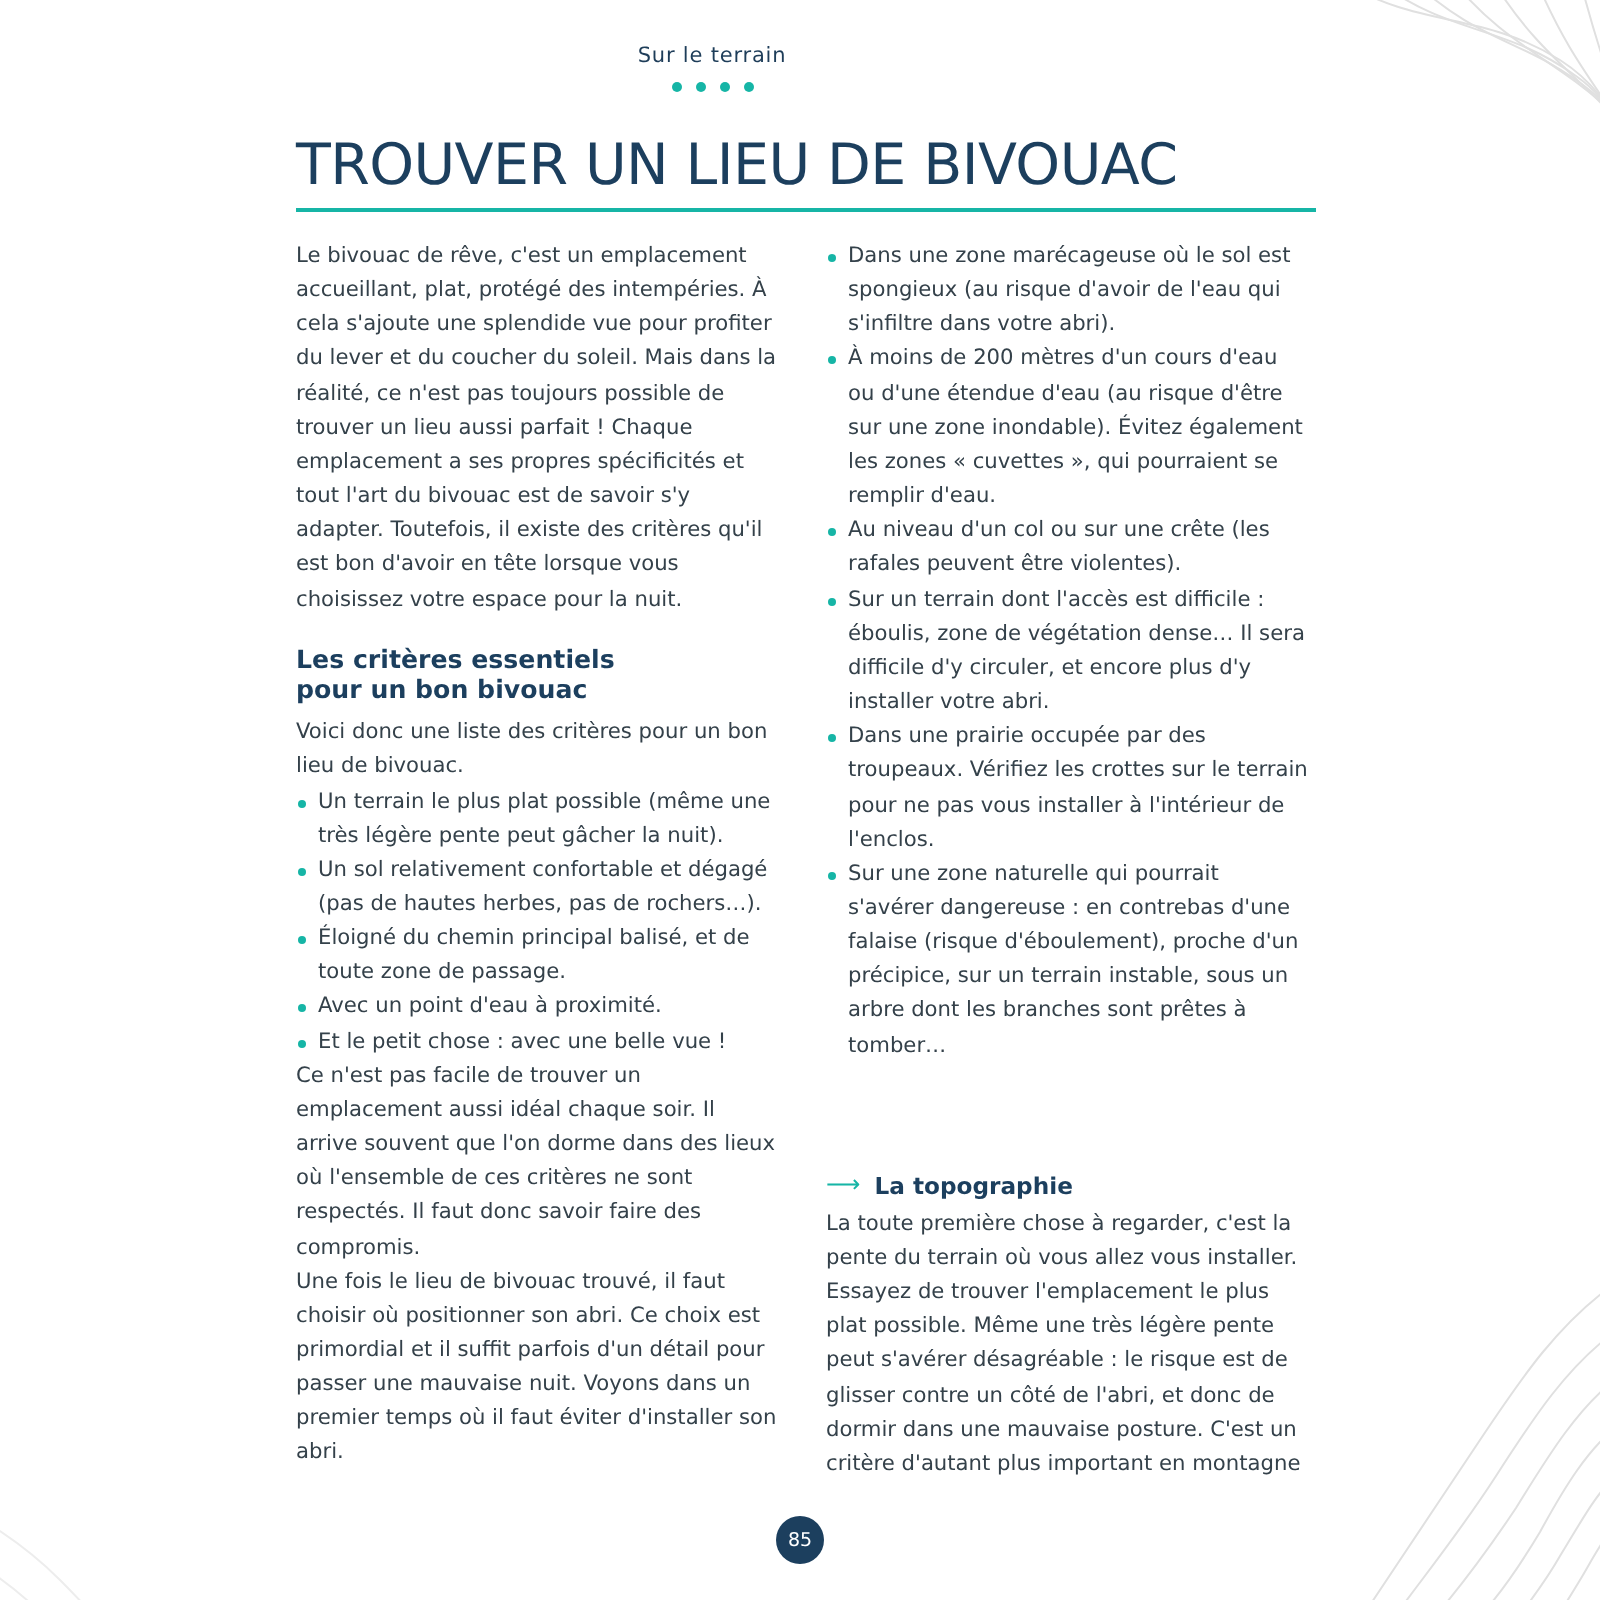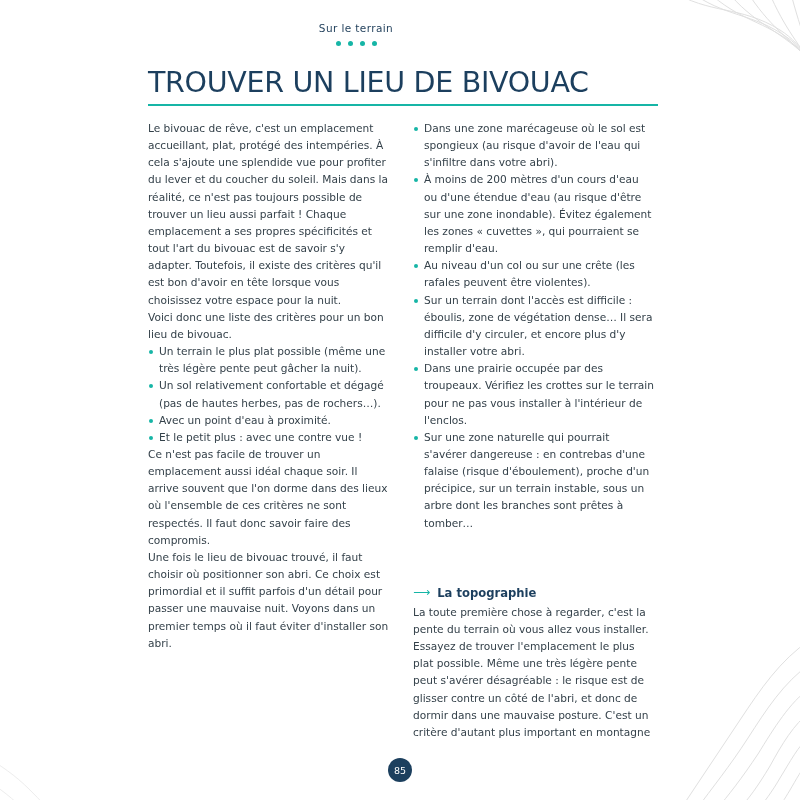--- a/index.html
+++ b/index.html
@@ -212,28 +212,33 @@
   <div class="title-wrap">
     <div class="title">TROUVER UN LIEU DE BIVOUAC</div>
     <div class="title-rule"></div>
   </div>
 
   <div class="columns">
 
     <div class="col">
       <p>Le bivouac de rêve, c'est un emplacement accueillant, plat, protégé des intempéries. À cela s'ajoute une splendide vue pour profiter du lever et du coucher du soleil. Mais dans la réalité, ce n'est pas toujours possible de trouver un lieu aussi parfait ! Chaque emplacement a ses propres spécificités et tout l'art du bivouac est de savoir s'y adapter. Toutefois, il existe des critères qu'il est bon d'avoir en tête lorsque vous choisissez votre espace pour la nuit.</p>
 
+      <div class="subhead">
+        <div>Les critères essentiels</div>
+        <div>pour un bon bivouac</div>
+      </div>
 
       <p>Voici donc une liste des critères pour un bon lieu de bivouac.</p>
 
       <ul>
         <li>Un terrain le plus plat possible (même une très légère pente peut gâcher la nuit).</li>
         <li>Un sol relativement confortable et dégagé (pas de hautes herbes, pas de rochers…).</li>
+        <li>Éloigné du chemin principal balisé, et de toute zone de passage.</li>
         <li>Avec un point d'eau à proximité.</li>
-        <li>Et le petit plus : avec une contre vue !</li>
+        <li>Et le petit chose : avec une belle vue !</li>
       </ul>
 
       <p>Ce n'est pas facile de trouver un emplacement aussi idéal chaque soir. Il arrive souvent que l'on dorme dans des lieux où l'ensemble de ces critères ne sont respectés. Il faut donc savoir faire des compromis.</p>
       <p>Une fois le lieu de bivouac trouvé, il faut choisir où positionner son abri. Ce choix est primordial et il suffit parfois d'un détail pour passer une mauvaise nuit. Voyons dans un premier temps où il faut éviter d'installer son abri.</p>
     </div>
 
     <div class="col">
       <ul>
         <li>Dans une zone marécageuse où le sol est spongieux (au risque d'avoir de l'eau qui s'infiltre dans votre abri).</li>
         <li>À moins de 200 mètres d'un cours d'eau ou d'une étendue d'eau (au risque d'être sur une zone inondable). Évitez également les zones « cuvettes », qui pourraient se remplir d'eau.</li>

